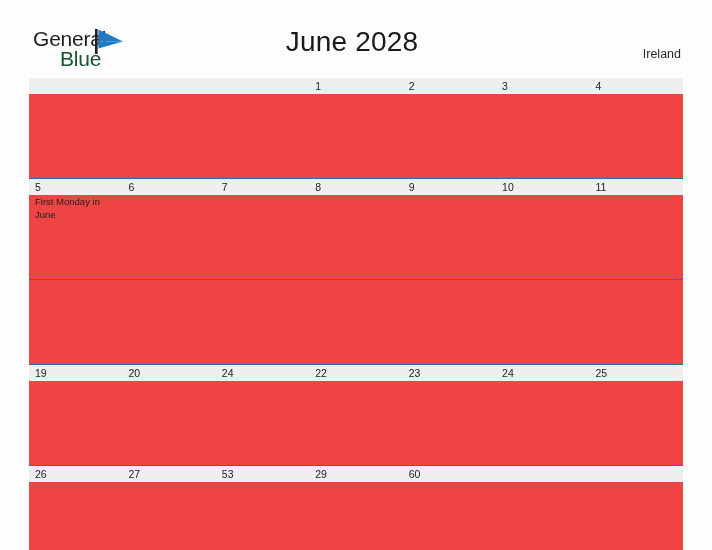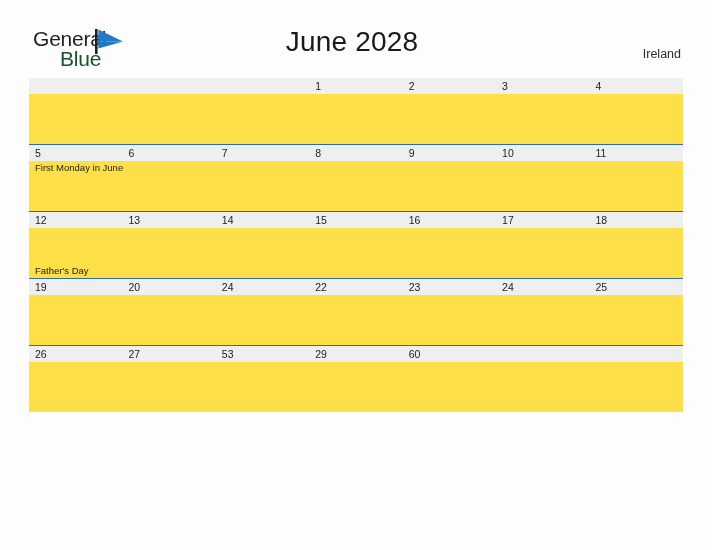--- a/index.html
+++ b/index.html
@@ -134,23 +134,22 @@
     line-height: 16px;
     color: #222222;
     padding-left: 6px;
     box-sizing: border-box;
     font-family: "Liberation Sans", sans-serif;
   }
 
   .event-band {
     display: flex;
     width: 100%;
-    background: #fde047;
-    height: 50px;
-    flex-direction: column;
+    background: #ef4444;
+    height: 84px;
   }
   .event-cell {
     flex: 1 1 0;
     padding: 1px 7px 0 6px;
     box-sizing: border-box;
     font-size: 9.5px;
     line-height: 12.5px;
     color: #1e1e1e;
     font-family: "Liberation Sans", sans-serif;
     word-wrap: break-word;
@@ -249,50 +248,38 @@
         <div class="event-cell">
             <span class="event-text"></span>
           </div>
         <div class="event-cell">
             <span class="event-text"></span>
           </div>
       </div>
     </div>
 
     <div class="week-row">
-      <div class="date-band">
-        <div class="date-cell">12</div>
-        <div class="date-cell">13</div>
-        <div class="date-cell">14</div>
-        <div class="date-cell">15</div>
-        <div class="date-cell">16</div>
-        <div class="date-cell">17</div>
-        <div class="date-cell">18</div>
-      </div>
-      <div class="event-band">
-        <div class="event-cell">
-            <span class="event-text"></span>
-          </div>
-        <div class="event-cell">
-            <span class="event-text"></span>
-          </div>
-        <div class="event-cell">
-            <span class="event-text"></span>
-          </div>
-        <div class="event-cell">
-            <span class="event-text"></span>
-          </div>
-        <div class="event-cell">
-            <span class="event-text"></span>
-          </div>
-        <div class="event-cell">
-            <span class="event-text"></span>
-          </div>
-        <div class="event-cell">
-            <span class="event-text">Father's Day</span>
+      <div class="event-band">
+        <div class="event-cell">
+            <span class="event-text"></span>
+          </div>
+        <div class="event-cell">
+            <span class="event-text"></span>
+          </div>
+        <div class="event-cell">
+            <span class="event-text"></span>
+          </div>
+        <div class="event-cell">
+            <span class="event-text"></span>
+          </div>
+        <div class="event-cell">
+            <span class="event-text"></span>
+          </div>
+        <div class="event-cell">
+            <span class="event-text"></span>
           </div>
       </div>
     </div>
 
     <div class="week-row">
       <div class="date-band">
         <div class="date-cell">19</div>
         <div class="date-cell">20</div>
         <div class="date-cell">24</div>
         <div class="date-cell">22</div>

